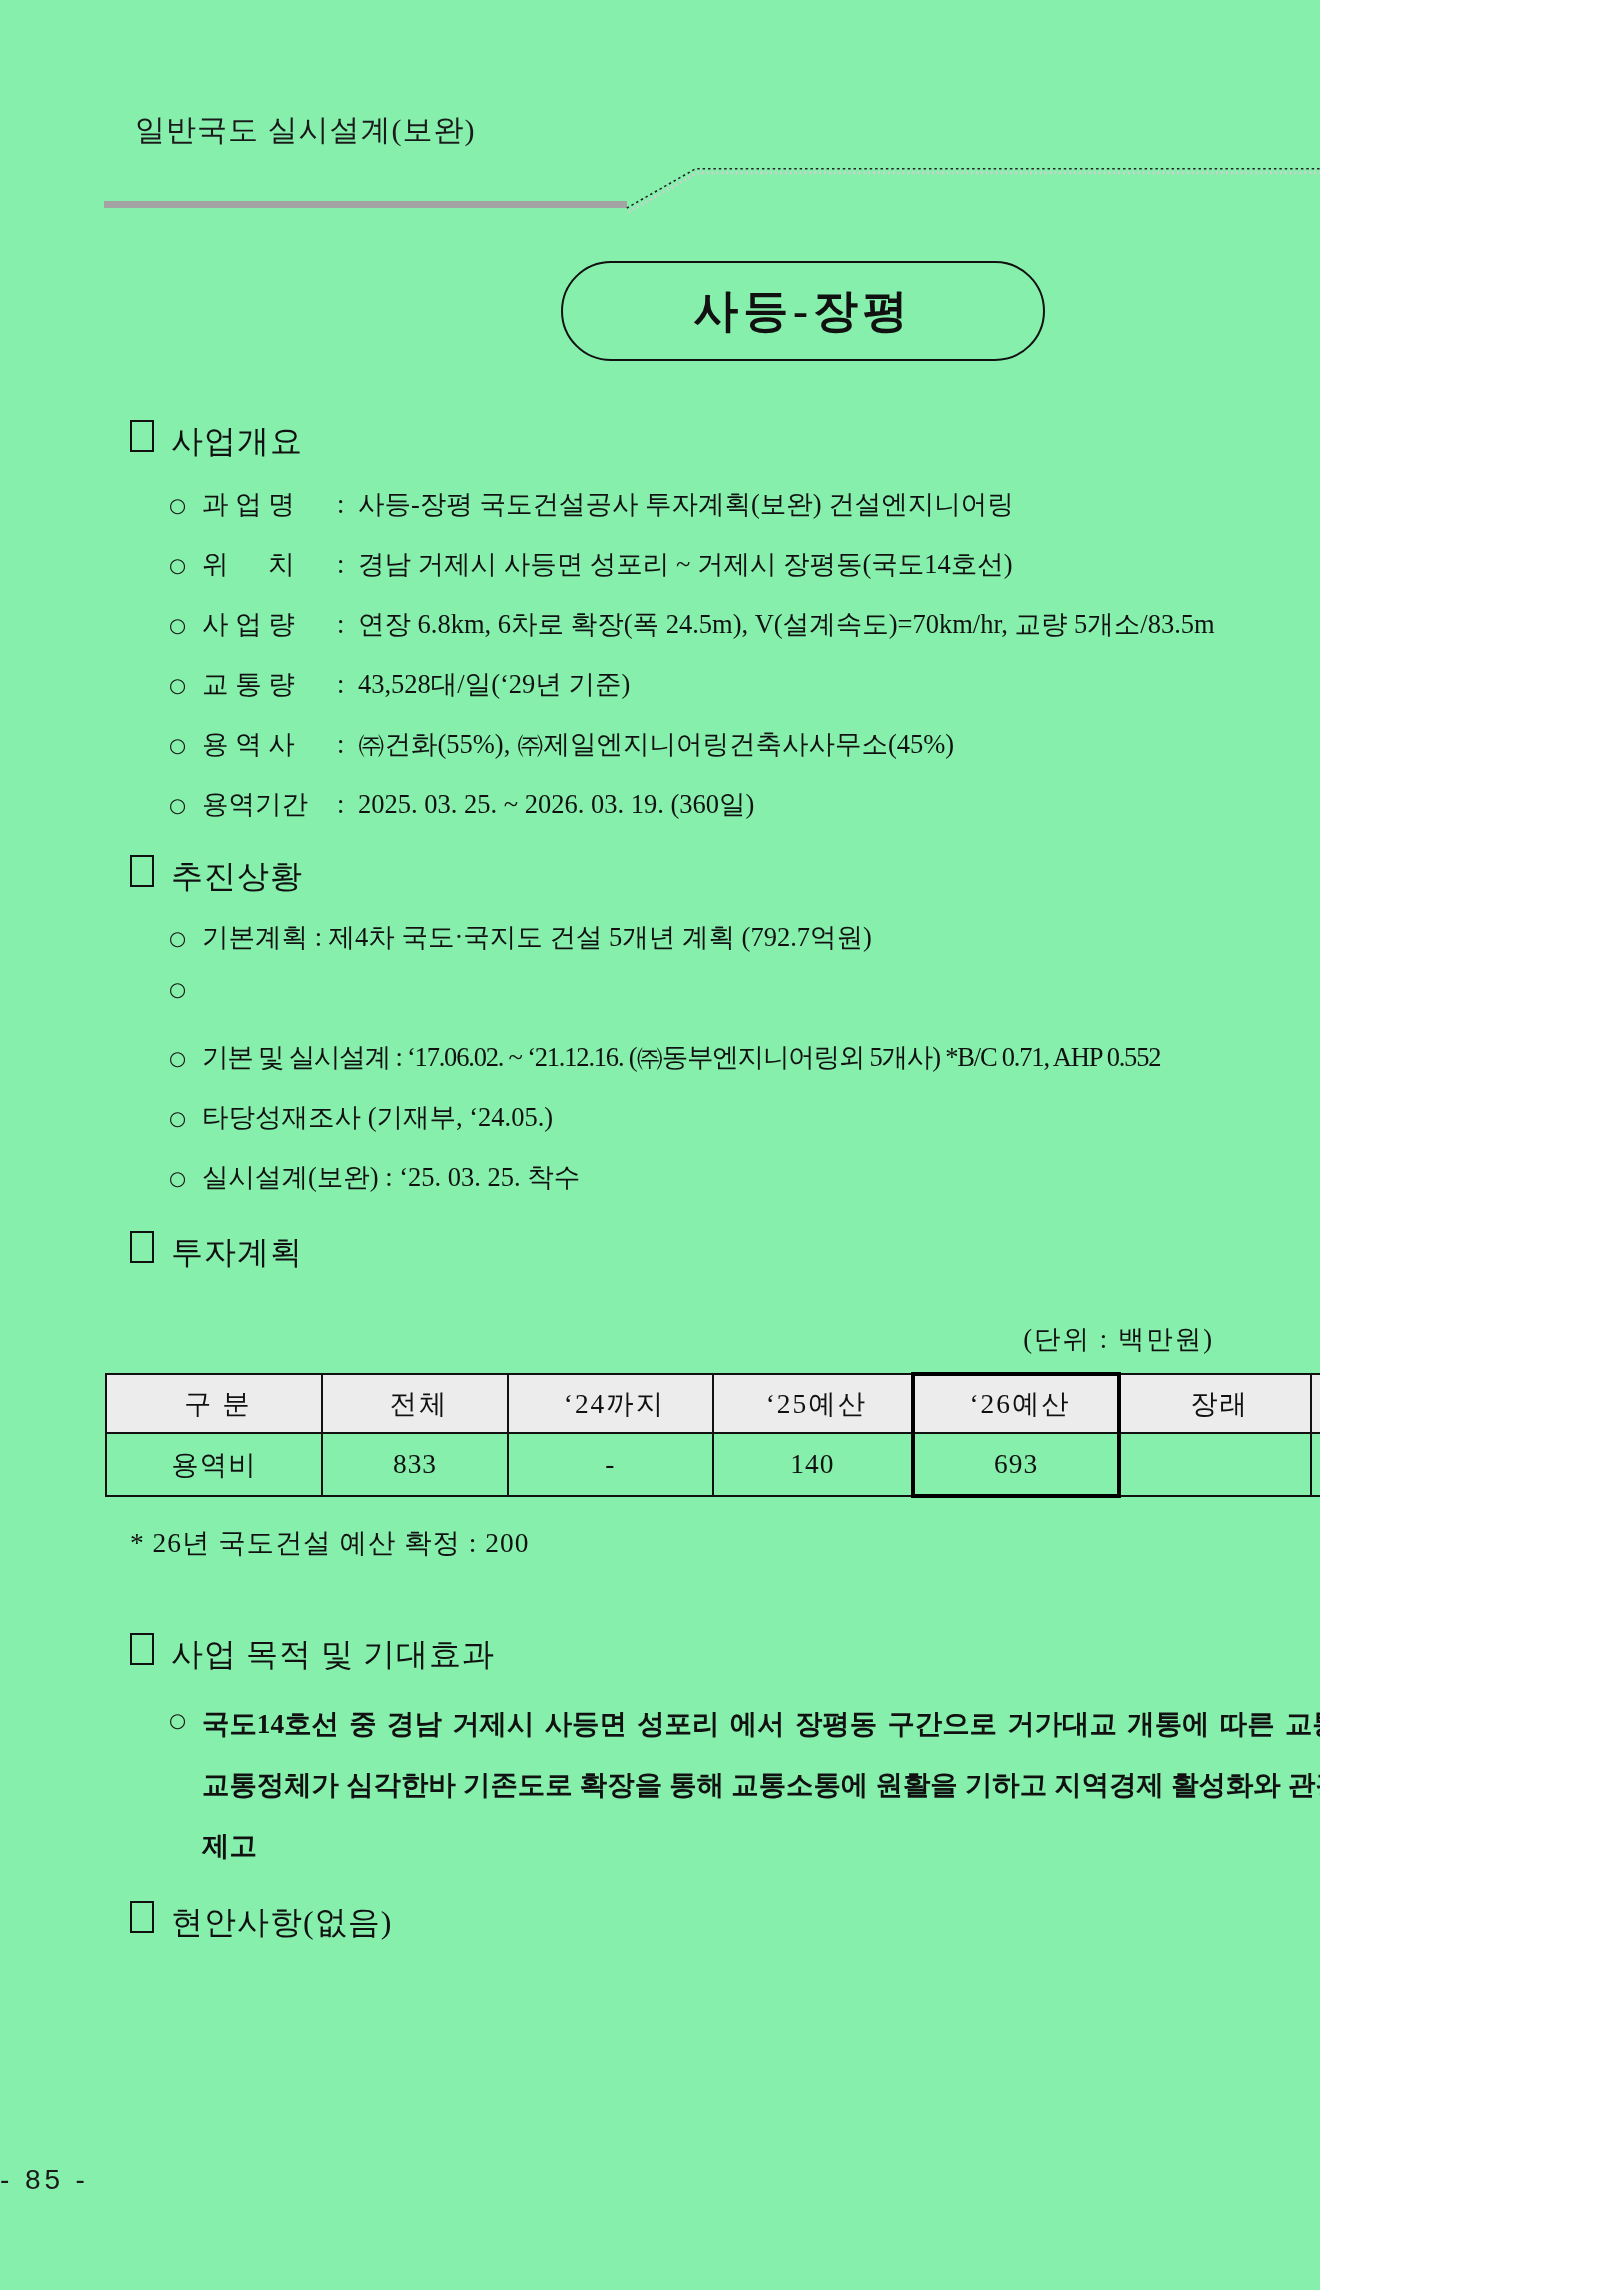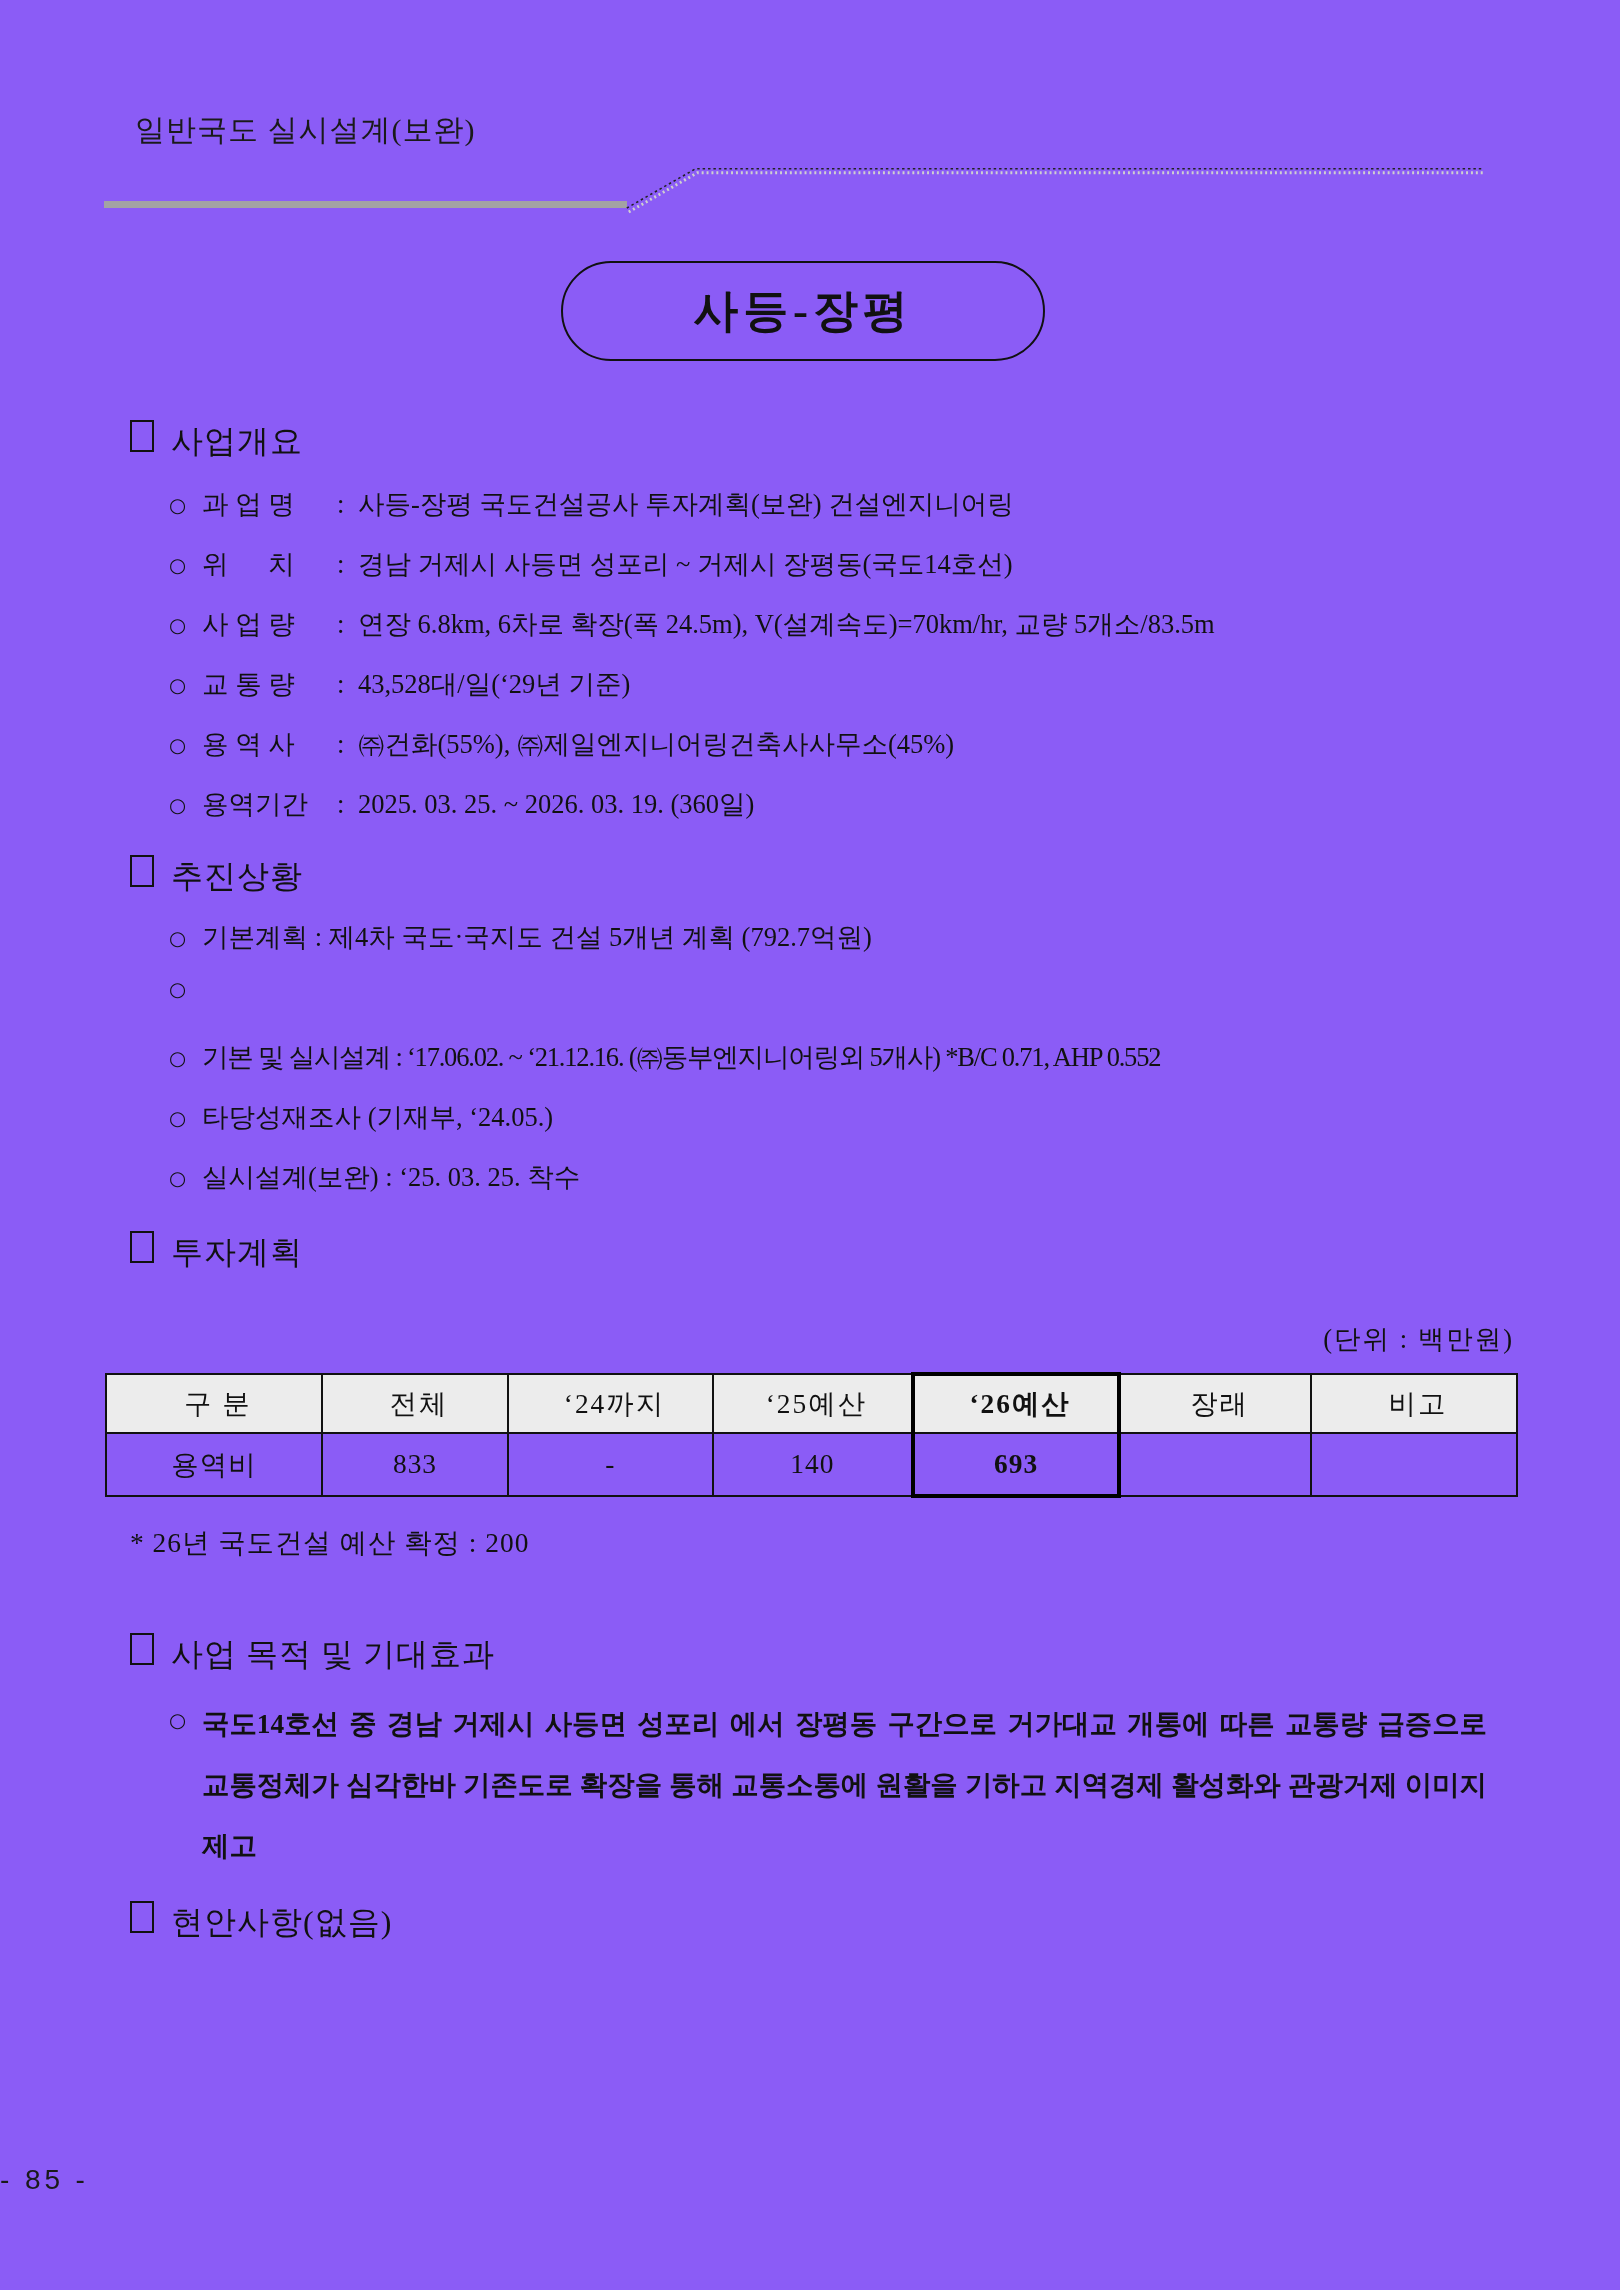--- a/index.html
+++ b/index.html
@@ -1,21 +1,21 @@
 <!DOCTYPE html>
 <html><head>
 <meta charset="utf-8">
 <style>
   * { box-sizing: border-box; margin: 0; padding: 0; }
   html, body { background: #ffffff; }
   .page {
     position: relative;
-    width: 1620px;
+    width: 1320px;
     height: 2291px;
-    background: #8b5cf6;
+    background: #86efac;
     font-family: "Liberation Serif", "DejaVu Serif", serif;
     color: #111111;
     overflow: hidden;
   }
 
   
   .hdr-label {
     position: absolute;
     left: 135px; top: 110px;
     font-size: 30px;
@@ -115,21 +115,21 @@
   }
   .inv-table { border: 2.9px solid #111; }
   .inv-table th {
     background: #ececec;
     font-weight: normal;
     letter-spacing: 2px;
     height: 59px;
     padding-left: 8px;
   }
   .inv-table td { height: 63px; letter-spacing: 1px; }
-  .inv-table .hl { border-left: 4.9px solid #000; border-right: 4.9px solid #000; font-weight: bold; }
+  .inv-table .hl { border-left: 4.9px solid #000; border-right: 4.9px solid #000; }
   .inv-table th.hl { border-top: 4.9px solid #000; }
   .inv-table td.hl { border-bottom: 4.9px solid #000; }
   .table-note {
     position: absolute;
     left: 130px; top: 1525px;
     font-size: 27.4px;
     letter-spacing: 1px;
     white-space: pre;
   }
 

